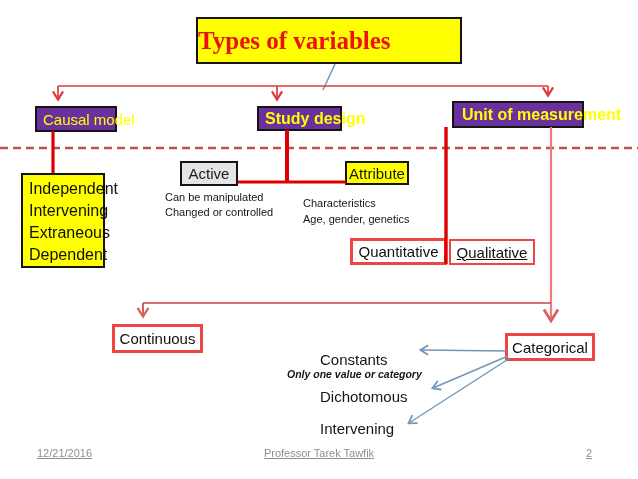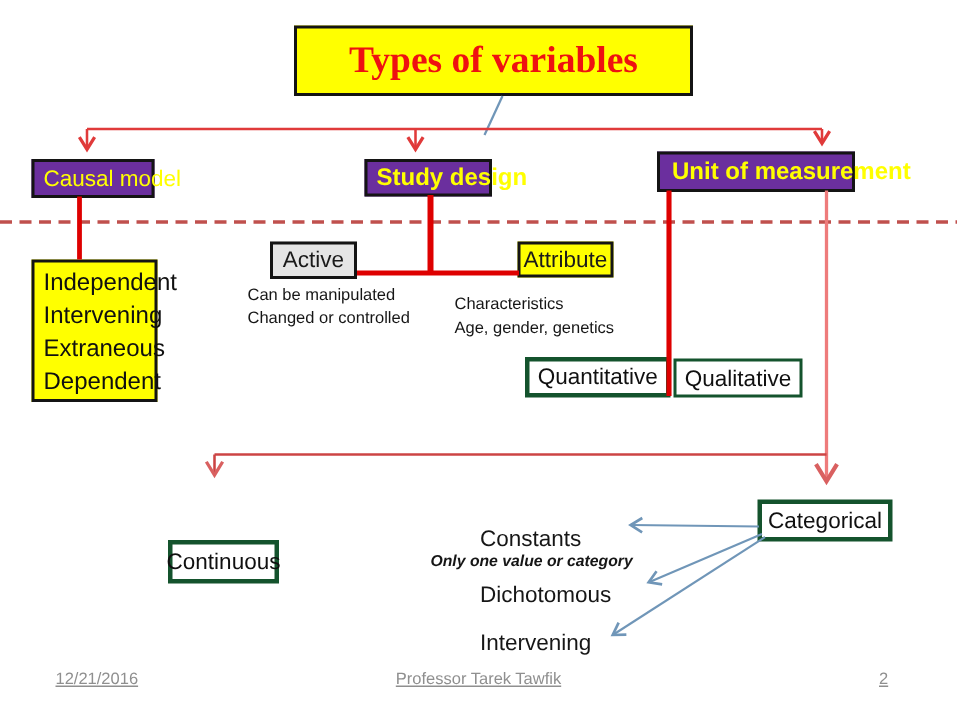--- a/index.html
+++ b/index.html
@@ -7,52 +7,52 @@
     position:relative;width:638px;height:479px;background:#ffffff;overflow:hidden;
     font-family:"Liberation Sans",sans-serif;color:#1a1a1a;
   }
   .abs{position:absolute;box-sizing:border-box;}
   svg.lines{position:absolute;left:0;top:0;width:638px;height:479px;pointer-events:none;z-index:3;}
   .box{display:flex;align-items:center;box-sizing:border-box;}
   .center{justify-content:center;text-align:center;}
   
   .title-box{
     left:196px;top:17px;width:266px;height:47px;background:#FFFF00;border:2px solid #141414;
-    z-index:2;justify-content:center;
+    z-index:2;justify-content:flex-start;
   }
   .title-text{
     font-family:"Liberation Serif",serif;font-weight:bold;font-size:25px;color:#EE1111;
     white-space:nowrap;letter-spacing:0px;
   }
   
   .purple{
     background:#6B2F9E;border:2px solid #141414;color:#FFFF00;z-index:2;
-    white-space:nowrap;overflow:visible;padding-left:6px;
+    white-space:nowrap;overflow:visible;padding-left:6px;margin-left:14px;
   }
   .purple span{white-space:nowrap;}
   .causal{left:21px;top:106px;width:82px;height:26px;font-size:15px;}
   .study{left:243px;top:106px;width:85px;height:25px;font-size:16px;font-weight:bold;}
   .unit{left:438px;top:101px;width:132px;height:27px;font-size:16px;font-weight:bold;padding-left:8px;}
   
   .indep-box{
     left:21px;top:173px;width:84px;height:95px;background:#FFFF00;border:2px solid #141414;
     z-index:2;padding:3px 0 0 6px;font-size:16px;line-height:22px;color:#101010;
   }
   .indep-box div{white-space:nowrap;}
   
   .active-box{left:180px;top:161px;width:58px;height:25px;background:#e5e5e5;border:2px solid #141414;z-index:2;font-size:15px;}
   .attr-box{left:345px;top:161px;width:64px;height:24px;background:#FFFF00;border:2px solid #141414;z-index:2;font-size:15px;}
   .note{position:absolute;font-size:11px;line-height:15px;color:#161616;z-index:2;white-space:nowrap;}
   .note-active{left:165px;top:190px;}
   .note-attr{left:303px;top:195px;line-height:16px;}
   
-  .white-box{background:#ffffff;border:2px solid #14532d;z-index:2;font-size:15px;color:#101010;}
+  .white-box{background:#ffffff;border:2px solid #ef4444;z-index:2;font-size:15px;color:#101010;}
   .quant{left:350px;top:238px;width:97px;height:27px;border-width:3px;}
-  .qual{left:449px;top:239px;width:86px;height:26px;border-width:2px;}
-  .cont{left:112px;top:324px;width:74px;height:29px;border-width:3px;margin-top:36px;}
+  .qual{left:449px;top:239px;width:86px;height:26px;border-width:2px;text-decoration:underline;}
+  .cont{left:112px;top:324px;width:91px;height:29px;border-width:3px;}
   .categ{left:505px;top:333px;width:90px;height:28px;border-width:3px;z-index:2;}
   
   .lbl{position:absolute;color:#161616;z-index:2;white-space:nowrap;}
   .constants{left:320px;top:351px;font-size:15px;}
   .constants-note{left:287px;top:368px;font-size:10.5px;font-style:italic;font-weight:bold;}
   .dichotomous{left:320px;top:388px;font-size:15px;}
   .polytomies{left:320px;top:420px;font-size:15px;}
   
   .footer-item{position:absolute;top:447px;font-size:11px;color:#8f8f8f;z-index:2;text-decoration:underline;}
   .f-date{left:37px;}

